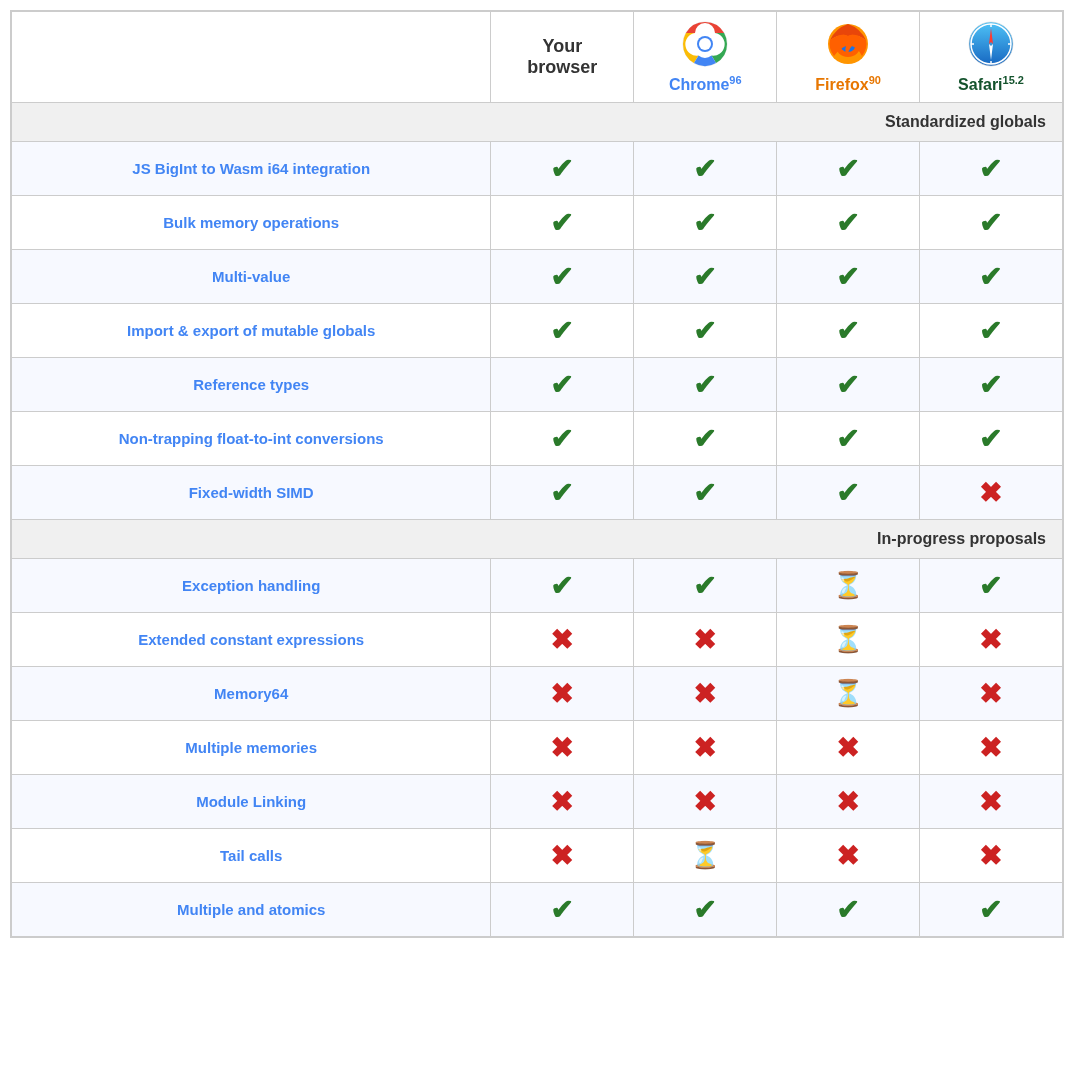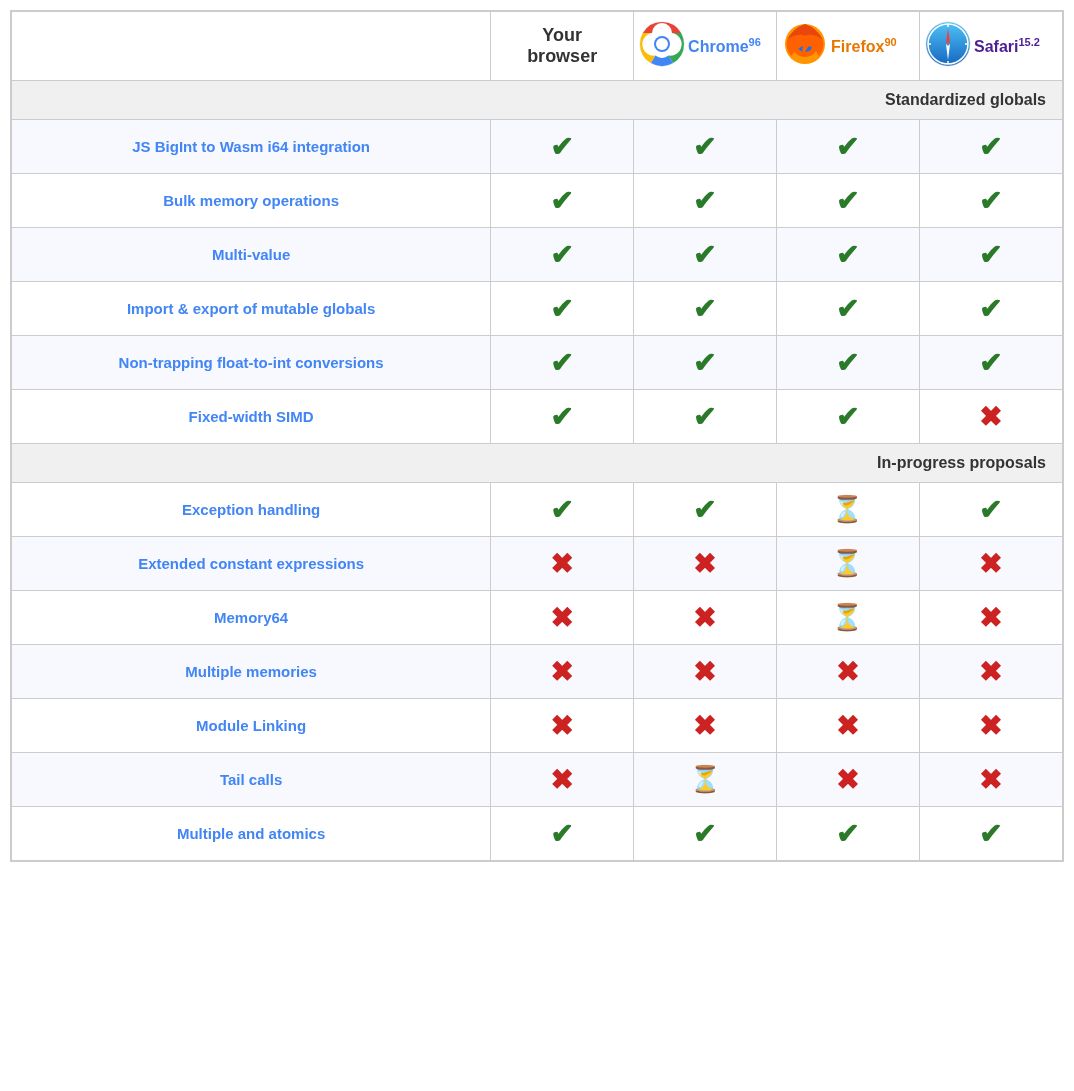--- a/index.html
+++ b/index.html
@@ -28,21 +28,21 @@
       vertical-align: middle;
       padding: 8px 4px;
       background: #fff;
     }
     .header-row th.feature-header {
       background: #fff;
       border-right: 1px solid #ccc;
     }
     .browser-name-chrome { color: #4285f4; font-weight: bold; font-size: 16px; }
     .browser-name-firefox { color: #e77600; font-weight: bold; font-size: 16px; }
-    .browser-name-safari { color: #4c1d95; font-weight: bold; font-size: 16px; }
+    .browser-name-safari { color: #14532d; font-weight: bold; font-size: 16px; }
     .browser-version { font-size: 11px; vertical-align: super; }
 
     
     .section-header td {
       background: #f0f0f0;
       text-align: right;
       font-weight: bold;
       font-size: 16px;
       color: #333;
       padding: 10px 16px;
@@ -85,20 +85,21 @@
     }
 
     
     .browser-logo {
       width: 48px;
       height: 48px;
       margin-bottom: 4px;
     }
     .header-cell-inner {
       display: flex;
+      flex-direction: column;
       align-items: center;
       gap: 2px;
     }
   </style>
 </head>
 <body>
 
 <div class="table-wrap">
   <table>
     <colgroup>
@@ -195,20 +196,27 @@
           <td><span class="check-icon">✔</span></td>
           <td><span class="check-icon">✔</span></td>
         </tr>
         <tr class="feature-row" style="background: #6d28d9;">
           <td class="feature-name">Import &amp; export of mutable globals</td>
           <td><span class="check-icon">✔</span></td>
           <td><span class="check-icon">✔</span></td>
           <td><span class="check-icon">✔</span></td>
           <td><span class="check-icon">✔</span></td>
         </tr>
+        <tr class="feature-row" style="background: rgb(255, 255, 255);">
+          <td class="feature-name">Reference types</td>
+          <td><span class="check-icon">✔</span></td>
+          <td><span class="check-icon">✔</span></td>
+          <td><span class="check-icon">✔</span></td>
+          <td><span class="check-icon">✔</span></td>
+        </tr>
         <tr class="feature-row" style="background: rgb(240, 244, 255);">
           <td class="feature-name">Non-trapping float-to-int conversions</td>
           <td><span class="check-icon">✔</span></td>
           <td><span class="check-icon">✔</span></td>
           <td><span class="check-icon">✔</span></td>
           <td><span class="check-icon">✔</span></td>
         </tr>
         <tr class="feature-row" style="background: rgb(240, 244, 255);">
           <td class="feature-name">Fixed-width SIMD</td>
           <td><span class="check-icon">✔</span></td>

